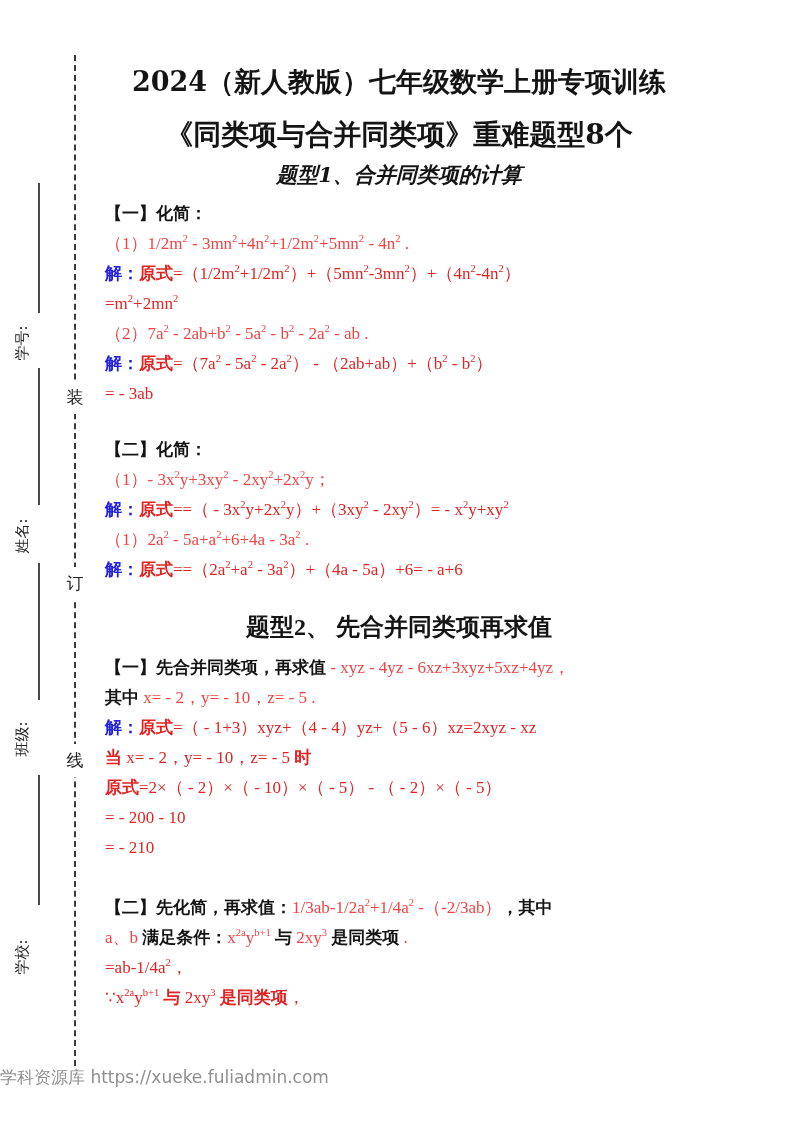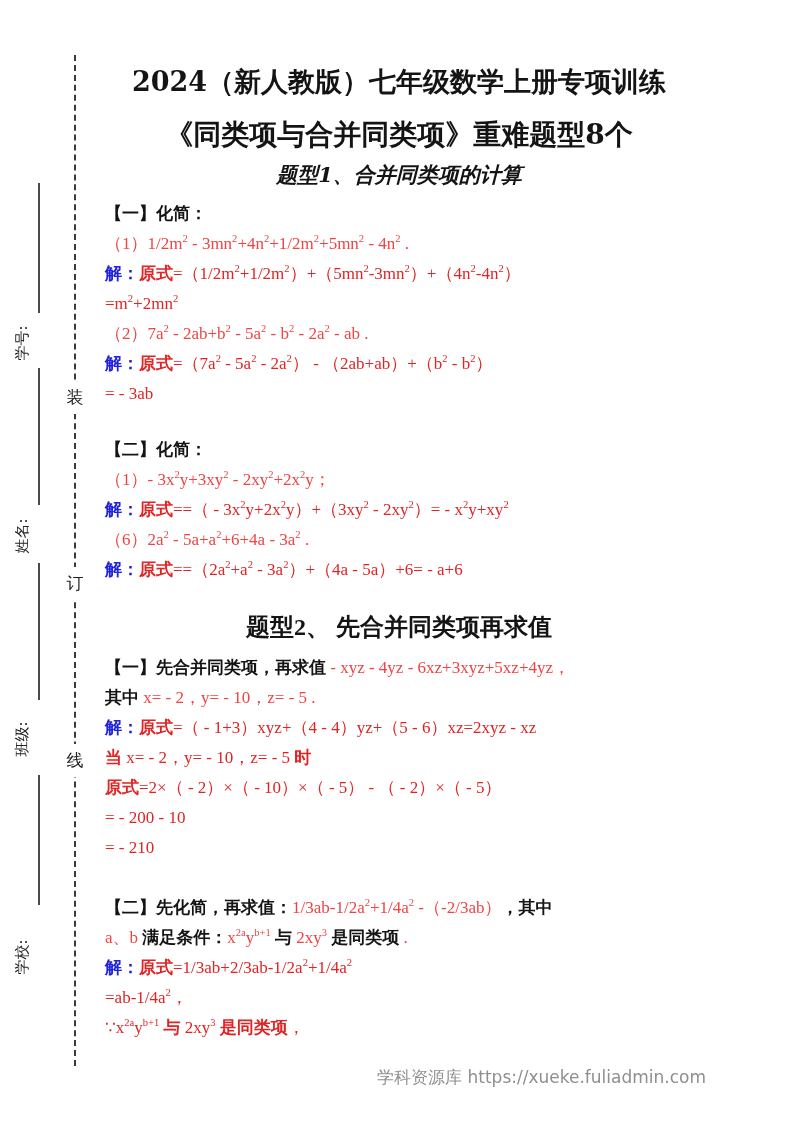--- a/index.html
+++ b/index.html
@@ -29,21 +29,21 @@
   .block-c{margin-bottom:30px;}
   .line{font-size:17px;line-height:30px;white-space:nowrap;font-family:Liberation Serif, serif;}
   .s-k{color:#ef4444;}
   .s-K{color:#141414;font-weight:bold;}
   .s-b{color:#2222dd;font-weight:bold;}
   .s-r{color:#e02424;}
   .s-R{color:#e02424;font-weight:bold;}
   .sup{font-size:0.62em;vertical-align:super;line-height:0;}
 
   
-  .footer{position:absolute;left:0;top:1066px;width:706px;text-align:right;
+  .footer{position:absolute;left:0;top:1066px;width:706px;text-align:left;
           font-size:17px;color:#8f8f8f;}
 </style>
 </head>
 <body>
 
 <div class="page">
 
   <div class="binding-dash"></div>
   <div class="binding-char" style="top:381px;">装</div>
   <div class="binding-char" style="top:567px;">订</div>
@@ -70,38 +70,37 @@
         <div class="line"><span class="s-b">解</span><span class="s-b">：</span><span class="s-R">原式</span><span class="s-r">=（1/2m</span><span class="s-r sup">2</span><span class="s-r">+1/2m</span><span class="s-r sup">2</span><span class="s-r">）+（5mn</span><span class="s-r sup">2</span><span class="s-r">-3mn</span><span class="s-r sup">2</span><span class="s-r">）+（4n</span><span class="s-r sup">2</span><span class="s-r">-4n</span><span class="s-r sup">2</span><span class="s-r">）</span></div>
         <div class="line"><span class="s-r">=m</span><span class="s-r sup">2</span><span class="s-r">+2mn</span><span class="s-r sup">2</span></div>
         <div class="line"><span class="s-k">（2）7a</span><span class="s-k sup">2</span><span class="s-k"> - 2ab+b</span><span class="s-k sup">2</span><span class="s-k"> - 5a</span><span class="s-k sup">2</span><span class="s-k"> - b</span><span class="s-k sup">2</span><span class="s-k"> - 2a</span><span class="s-k sup">2</span><span class="s-k"> - ab .</span></div>
         <div class="line"><span class="s-b">解</span><span class="s-b">：</span><span class="s-R">原式</span><span class="s-r">=（7a</span><span class="s-r sup">2</span><span class="s-r"> - 5a</span><span class="s-r sup">2</span><span class="s-r"> - 2a</span><span class="s-r sup">2</span><span class="s-r">） - （2ab+ab）+（b</span><span class="s-r sup">2</span><span class="s-r"> - b</span><span class="s-r sup">2</span><span class="s-r">）</span></div>
         <div class="line"><span class="s-r">= - 3ab</span></div>
       </div>
     <div class="block">
         <div class="line"><span class="s-K">【二】化简：</span></div>
         <div class="line"><span class="s-k">（1）- 3x</span><span class="s-k sup">2</span><span class="s-k">y+3xy</span><span class="s-k sup">2</span><span class="s-k"> - 2xy</span><span class="s-k sup">2</span><span class="s-k">+2x</span><span class="s-k sup">2</span><span class="s-k">y；</span></div>
         <div class="line"><span class="s-b">解</span><span class="s-b">：</span><span class="s-R">原式</span><span class="s-r">==（ - 3x</span><span class="s-r sup">2</span><span class="s-r">y+2x</span><span class="s-r sup">2</span><span class="s-r">y）+（3xy</span><span class="s-r sup">2</span><span class="s-r"> - 2xy</span><span class="s-r sup">2</span><span class="s-r">）= - x</span><span class="s-r sup">2</span><span class="s-r">y+xy</span><span class="s-r sup">2</span></div>
-        <div class="line"><span class="s-k">（6）2a</span><span class="s-k sup">2</span><span class="s-k"> - 5a+a</span><span class="s-k sup">2</span><span class="s-k">+6+4a - 3a</span><span class="s-k sup">2</span><span class="s-k"> .</span></div>
+        <div class="line"><span class="s-k">（1）2a</span><span class="s-k sup">2</span><span class="s-k"> - 5a+a</span><span class="s-k sup">2</span><span class="s-k">+6+4a - 3a</span><span class="s-k sup">2</span><span class="s-k"> .</span></div>
         <div class="line"><span class="s-b">解</span><span class="s-b">：</span><span class="s-R">原式</span><span class="s-r">==（2a</span><span class="s-r sup">2</span><span class="s-r">+a</span><span class="s-r sup">2</span><span class="s-r"> - 3a</span><span class="s-r sup">2</span><span class="s-r">）+（4a - 5a）+6= - a+6</span></div>
       </div>
 
     <div class="sec2 h-center">题型2、 先合并同类项再求值</div>
 
     <div class="block block-c">
         <div class="line"><span class="s-K">【一】先合并同类项，再求值</span><span class="s-k"> - xyz - 4yz - 6xz+3xyz+5xz+4yz，</span></div>
         <div class="line"><span class="s-K">其中 </span><span class="s-k">x= - 2，y= - 10，z= - 5 .</span></div>
         <div class="line"><span class="s-b">解</span><span class="s-b">：</span><span class="s-R">原式</span><span class="s-r">=（ - 1+3）xyz+（4 - 4）yz+（5 - 6）xz=2xyz - xz</span></div>
         <div class="line"><span class="s-R">当 </span><span class="s-r">x= - 2，y= - 10，z= - 5 </span><span class="s-R">时</span></div>
         <div class="line"><span class="s-R">原式</span><span class="s-r">=2×（ - 2）×（ - 10）×（ - 5） - （ - 2）×（ - 5）</span></div>
         <div class="line"><span class="s-r">= - 200 - 10</span></div>
         <div class="line"><span class="s-r">= - 210</span></div>
       </div>
     <div class="block">
         <div class="line"><span class="s-K">【二】先化简，再求值：</span><span class="s-k">1/3ab-1/2a</span><span class="s-k sup">2</span><span class="s-k">+1/4a</span><span class="s-k sup">2</span><span class="s-k"> -（-2/3ab）</span><span class="s-K">，其中</span></div>
         <div class="line"><span class="s-k">a、b </span><span class="s-K">满足条件：</span><span class="s-k">x</span><span class="s-k sup">2a</span><span class="s-k">y</span><span class="s-k sup">b+1</span><span class="s-k"> </span><span class="s-K">与</span><span class="s-k"> 2xy</span><span class="s-k sup">3</span><span class="s-k"> </span><span class="s-K">是同类项</span><span class="s-k"> .</span></div>
-        <div class="line"><span class="s-b">解</span><span class="s-b">：</span><span class="s-R">原式</span><span class="s-r">=1/3ab+2/3ab-1/2a</span><span class="s-r sup">2</span><span class="s-r">+1/4a</span><span class="s-r sup">2</span></div>
         <div class="line"><span class="s-r">=ab-1/4a</span><span class="s-r sup">2</span><span class="s-r">，</span></div>
         <div class="line"><span class="s-r">∵x</span><span class="s-r sup">2a</span><span class="s-r">y</span><span class="s-r sup">b+1</span><span class="s-r"> </span><span class="s-R">与</span><span class="s-r"> 2xy</span><span class="s-r sup">3</span><span class="s-r"> </span><span class="s-R">是同类项</span><span class="s-r">，</span></div>
       </div>
   </div>
 
   <div class="footer">学科资源库 https://xueke.fuliadmin.com</div>
 </div>
 
 </body></html>

